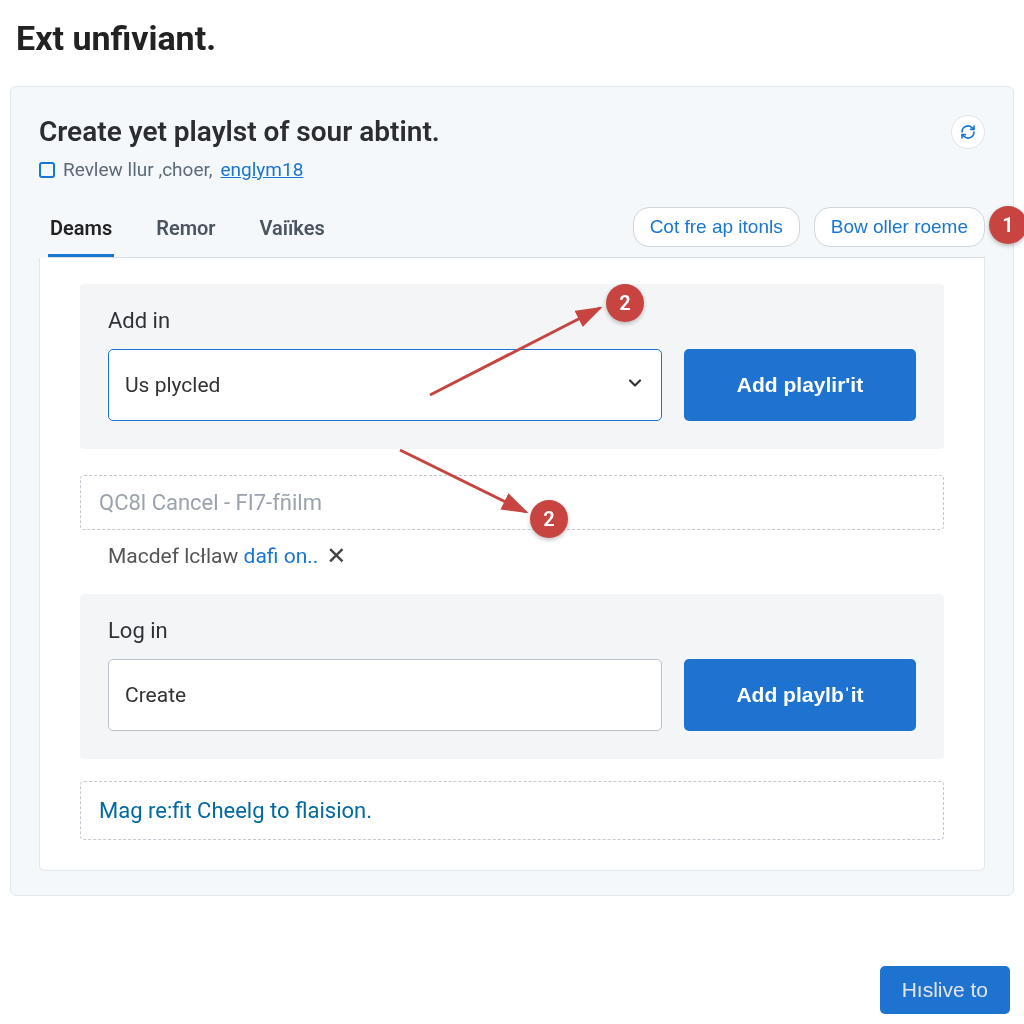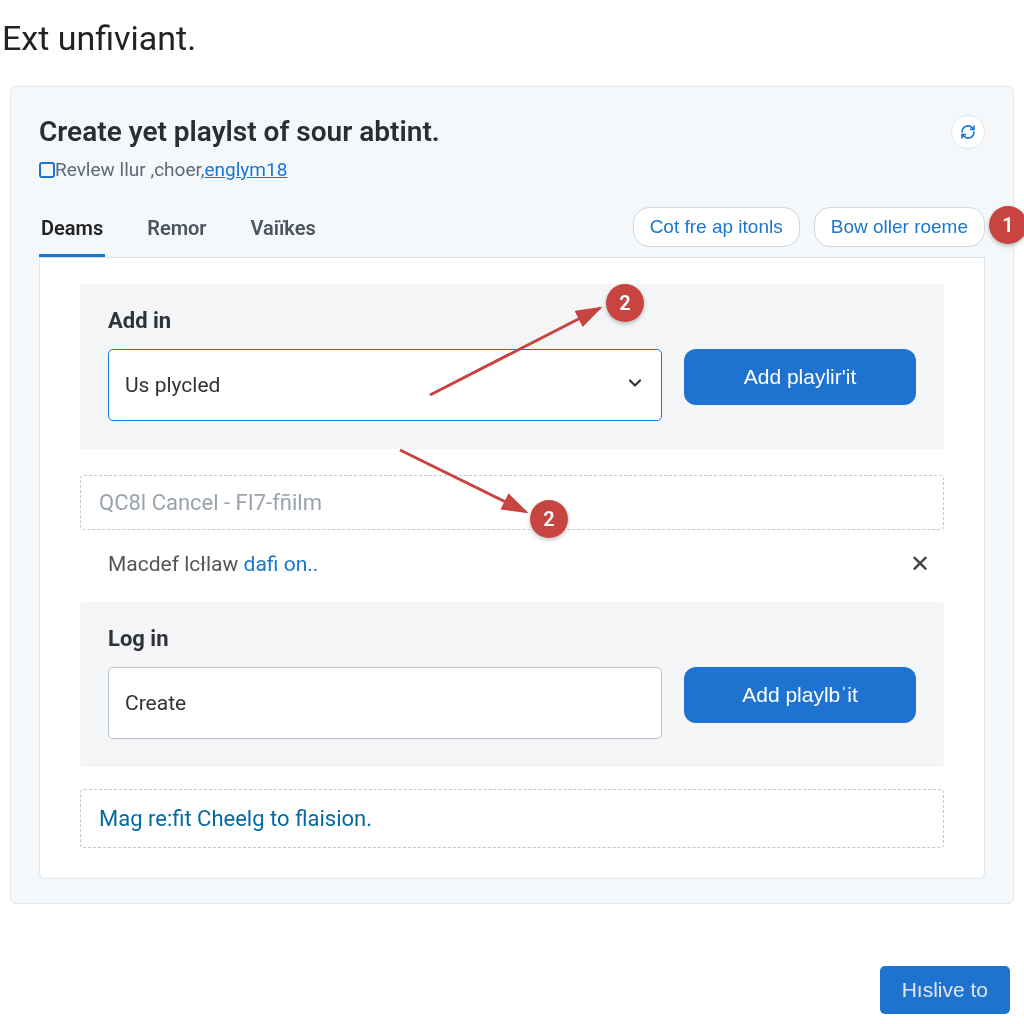--- a/index.html
+++ b/index.html
@@ -7,22 +7,22 @@
     width: 1024px;
     height: 1024px;
     font-family: -apple-system, BlinkMacSystemFont, "Segoe UI", Roboto, Helvetica, Arial, sans-serif;
     background: #fff;
     color: #222;
     position: relative;
     overflow: hidden;
   }
   .page-title {
     font-size: 34px;
-    font-weight: 400;
-    padding: 18px 6px 10px 2px;
+    font-weight: 700;
+    padding: 18px 6px 10px 16px;
   }
   .panel {
     margin: 18px 10px 0 10px;
     background: #f5f8fa;
     border: 1px solid #e1e7ec;
     border-radius: 6px;
     padding: 28px 28px 24px 28px;
   }
   .panel-header {
     display: flex;
@@ -31,40 +31,42 @@
   }
   .panel-title {
     font-size: 28px;
     font-weight: 600;
     color: #2b2d30;
   }
   .panel-sub {
     margin-top: 10px;
     display: flex;
     align-items: center;
+    gap: 8px;
     color: #5d6a78;
     font-size: 19px;
   }
   .panel-sub .sq {
     width: 16px; height: 16px; border: 2px solid #1976d2; border-radius: 3px; display:inline-block;
   }
   .panel-sub .link { color: #1976d2; text-decoration: underline; cursor: pointer;}
   .round-icon {
     width: 34px; height: 34px; border-radius: 50%;
     background: #fff; border: 1px solid #e1e7ec;
     display: flex; align-items: center; justify-content: center;
     color: #1976d2; font-size: 16px;
   }
 
   .tabrow {
     margin-top: 26px;
     display: flex;
     justify-content: space-between;
     align-items: flex-end;
     border-bottom: 1px solid #d8dee4;
+    margin-left: 9px;
   }
   .tabs {
     display: flex;
     gap: 40px;
   }
   .tab {
     padding: 0 2px 14px 2px;
     font-size: 20px;
     font-weight: 600;
     color: #4b5560;
@@ -98,21 +100,21 @@
     padding: 26px 40px 30px 40px;
   }
 
   .block {
     background: #f3f5f7;
     border-radius: 4px;
     padding: 24px 28px 28px 28px;
   }
   .block-title {
     font-size: 22px;
-    font-weight: 700;
+    font-weight: 400;
     color: #2f3338;
     margin-bottom: 16px;
   }
   .row2 {
     display: flex;
     gap: 22px;
   }
   .select, .input {
     flex: 1;
     height: 72px;
@@ -126,41 +128,40 @@
     align-items: center;
     justify-content: space-between;
   }
   .select { border-color: #1976d2; cursor: pointer;}
   .chev {
     font-size: 20px;
     color: #333;
   }
   .btn-primary {
     width: 232px;
-    height: 56px;
+    height: 72px;
     background: #1f73d0;
     color: #fff;
     font-size: 21px;
-    font-weight: 400;
+    font-weight: 700;
     border: none;
-    border-radius: 12px;
+    border-radius: 5px;
     cursor: pointer;
   }
   .dashed {
     margin-top: 26px;
     border: 1.5px dashed #c2c9d0;
     border-radius: 4px;
     padding: 14px 18px;
     color: #9aa3ad;
     font-size: 22px;
   }
   .linkline {
-    margin-top: 16px;
-    display: flex;
-    justify-content: space-between;
+    margin-top: 8px;
+    display: flex;
     align-items: center;
     padding: 0 6px 0 28px;
     font-size: 21px;
   }
   .linkline .txt { color: #555; }
   .linkline .lk { color: #1976d2; cursor: pointer;}
   .linkline .x { color: #444; font-size: 24px; cursor: pointer; padding: 4px 8px;}
   .block2 { margin-top: 20px; }
   .dashed2 {
     margin-top: 22px;

